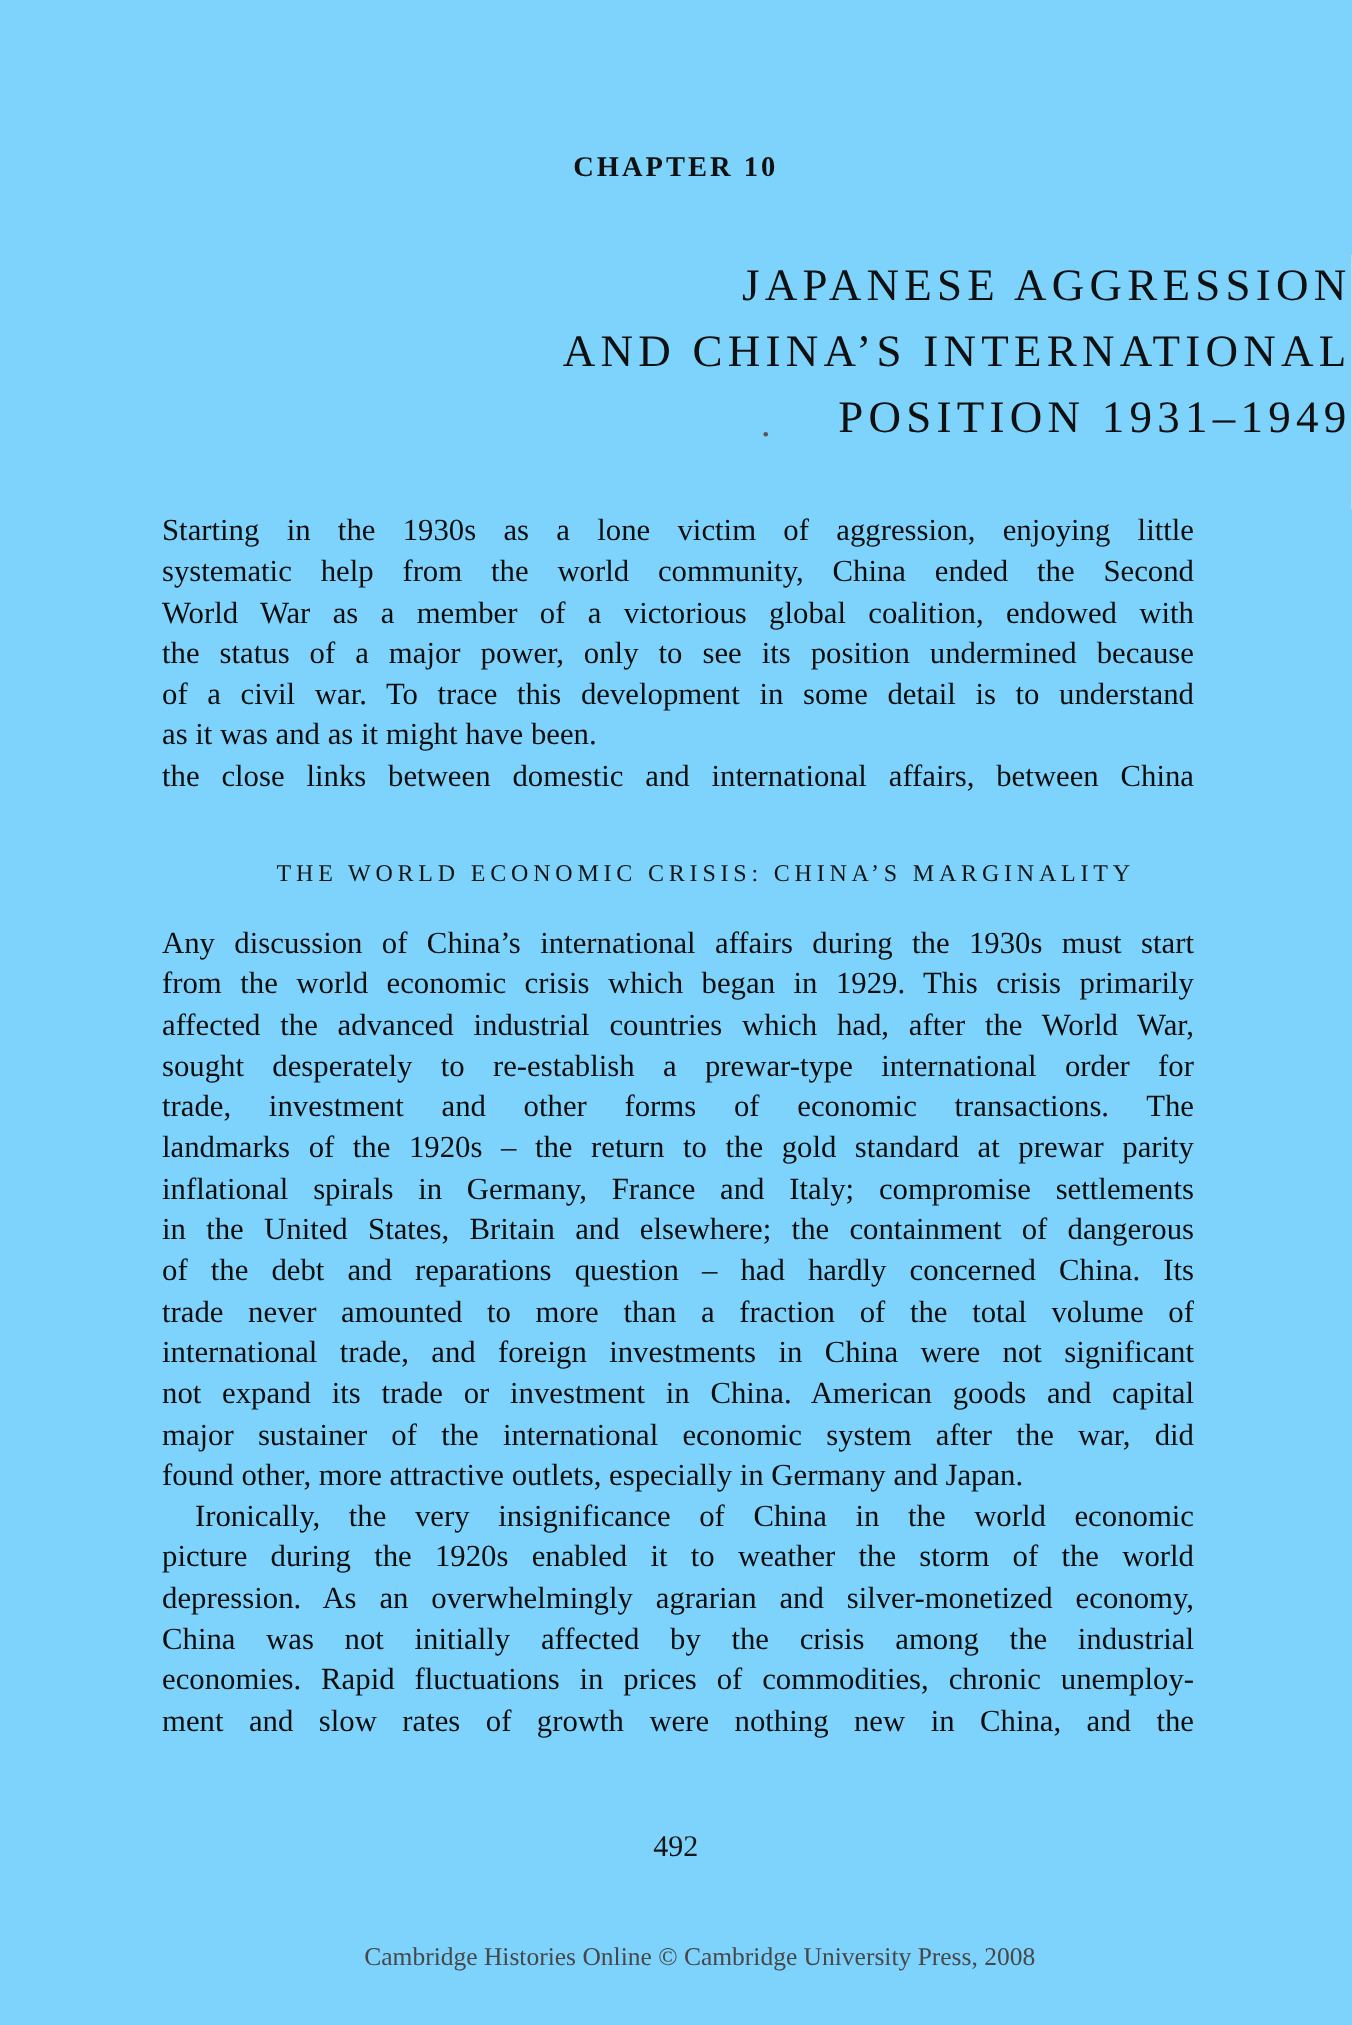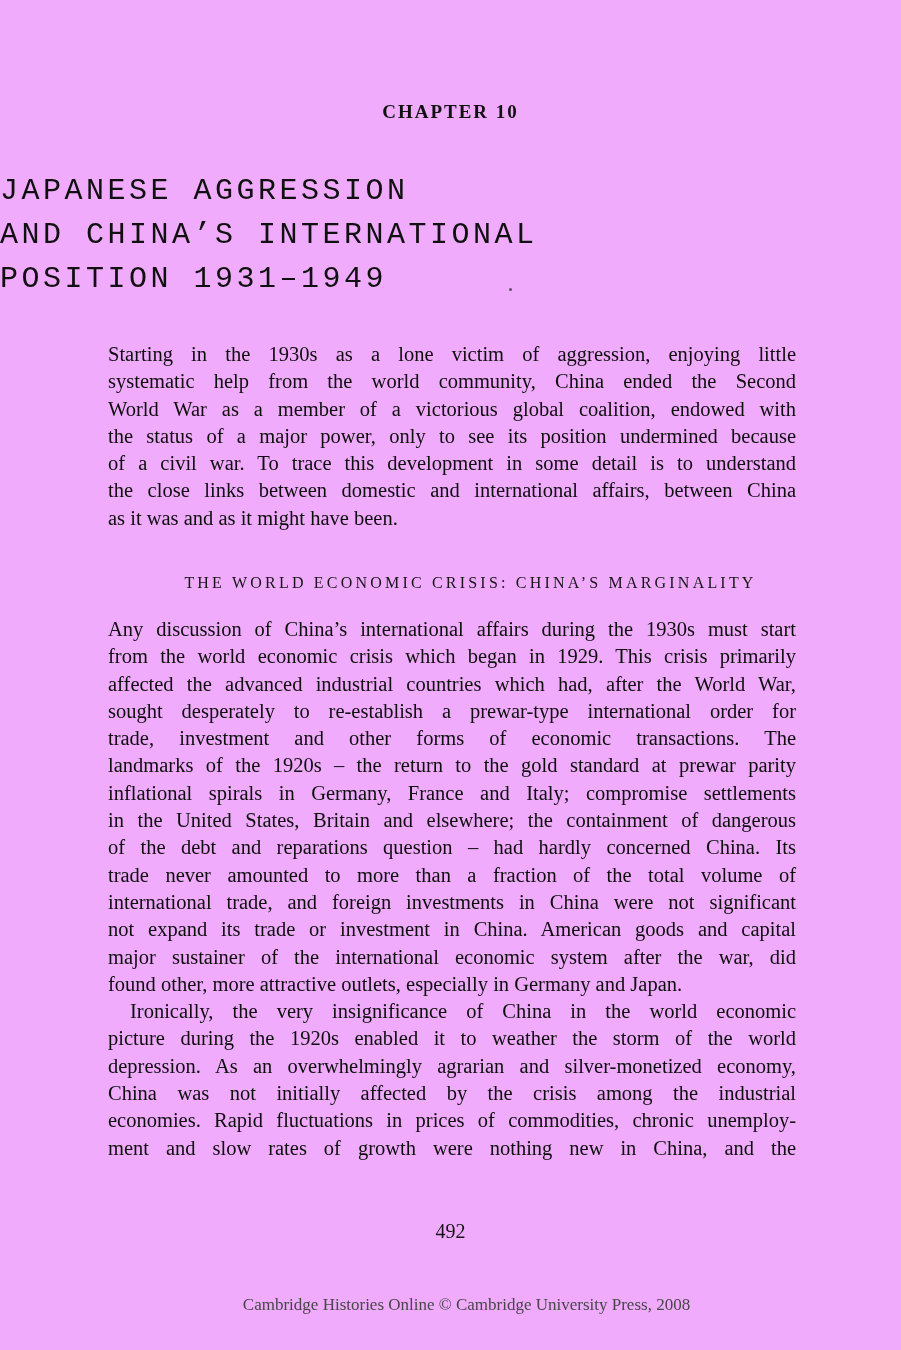--- a/index.html
+++ b/index.html
@@ -1,39 +1,38 @@
 <!DOCTYPE html>
 <html><head>
 <meta charset="utf-8">
 <style>
   html,body { margin:0; padding:0; background:#e8e8e8; }
   .page {
     position:relative;
     width:901px; height:1350px;
     margin:0 auto;
-    background:#f0abfc;
+    background:#7dd3fc;
     font-family:"Liberation Serif", serif;
     color:#121212;
     overflow:hidden;
   }
   .chapter-label {
     position:absolute; top:101px; left:0; width:100%;
     text-align:center;
     font-size:19px; font-weight:700;
     letter-spacing:2px;
     color:#111;
   }
   .chapter-title {
     position:absolute; top:169px; left:0; width:100%;
-    text-align:left;
+    text-align:right;
     font-size:30px; font-weight:400;
     letter-spacing:3.5px;
     line-height:44px;
     color:#101010;
-    font-family:Liberation Mono, monospace;
   }
   .print-speck {
     position:absolute; top:288px; left:509px;
     width:3px; height:3px; border-radius:50%;
     background:#555;
   }
   .body-col {
     position:absolute; left:108px; width:688px;
     font-size:20.5px;
     line-height:27.3px;
@@ -82,22 +81,22 @@
 
   <div class="print-speck"></div>
 
   <div class="body-col col-1">
       <div class="para">
         <div class="tline just">Starting in the 1930s as a lone victim of aggression, enjoying little</div>
         <div class="tline just">systematic help from the world community, China ended the Second</div>
         <div class="tline just">World War as a member of a victorious global coalition, endowed with</div>
         <div class="tline just">the status of a major power, only to see its position undermined because</div>
         <div class="tline just">of a civil war. To trace this development in some detail is to understand</div>
+        <div class="tline">as it was and as it might have been.</div>
         <div class="tline just">the close links between domestic and international affairs, between China</div>
-        <div class="tline">as it was and as it might have been.</div>
       </div>
     </div>
 
   <div class="section-heading">THE WORLD ECONOMIC CRISIS: CHINA’S MARGINALITY</div>
 
   <div class="body-col col-2">
       <div class="para">
         <div class="tline just">Any discussion of China’s international affairs during the 1930s must start</div>
         <div class="tline just">from the world economic crisis which began in 1929. This crisis primarily</div>
         <div class="tline just">affected the advanced industrial countries which had, after the World War,</div>

